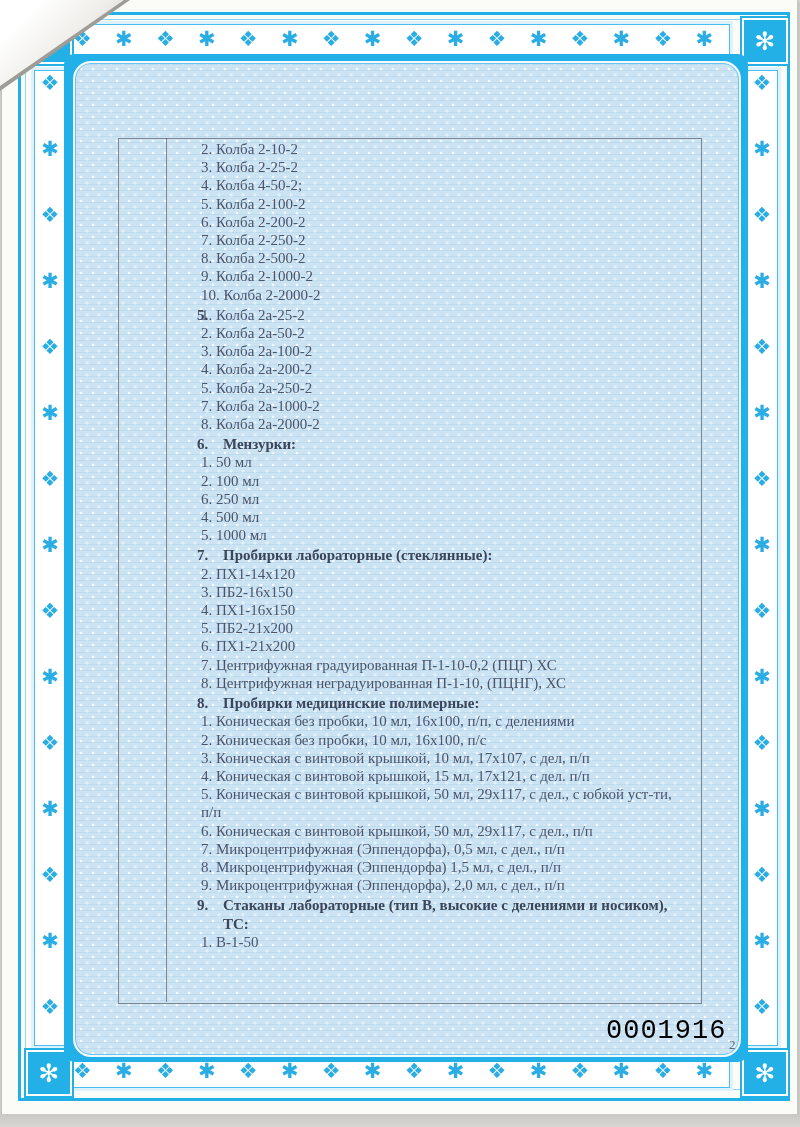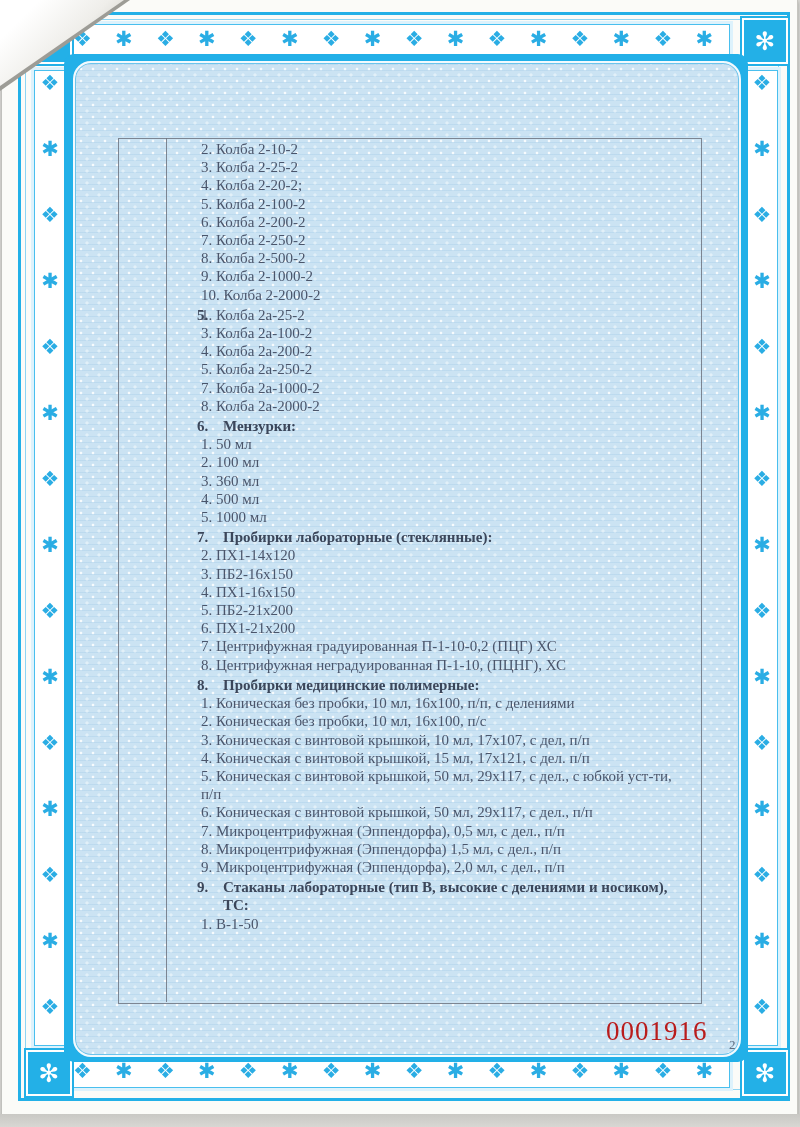--- a/index.html
+++ b/index.html
@@ -82,22 +82,22 @@
     font-size:15px;line-height:18.2px;color:#4a556b;
   }
   .sec{margin-top:0;}
   .sec + .sec{margin-top:2px;}
   .sec-head{position:relative;padding-left:26px;font-weight:bold;color:#3b465a;}
   .sec-num{position:absolute;left:0;top:0;}
   .item{margin-left:4px;}
   
   .serial{
     position:absolute;left:606px;top:1016px;
-    font-family:Liberation Serif, serif;
-    font-size:27px;color:#b91c1c;letter-spacing:1px;
+    font-family:Liberation Mono, monospace;
+    font-size:27px;color:#000000;letter-spacing:1px;
   }
   .pagenum{
     position:absolute;left:729px;top:1037px;
     font-size:13px;color:#5d6d80;
   }
   
   .fold-shadow{
     position:absolute;left:0;top:0;width:134px;height:94px;
     background:#9d9c96;
     clip-path:polygon(0 0,130px 0,0 91px);
@@ -142,49 +142,50 @@
 <div class="field"></div>
 
 <div class="tbl"></div>
 <div class="tbl-div"></div>
 
 <div class="list" id="list">
   <div class="sec">
 
   <div class="item">2. Колба 2-10-2</div>
       <div class="item">3. Колба 2-25-2</div>
-      <div class="item">4. Колба 2-20-2;</div>
+      <div class="item">4. Колба 4-50-2;</div>
       <div class="item">5. Колба 2-100-2</div>
       <div class="item">6. Колба 2-200-2</div>
       <div class="item">7. Колба 2-250-2</div>
       <div class="item">8. Колба 2-500-2</div>
       <div class="item">9. Колба 2-1000-2</div>
       <div class="item">10. Колба 2-2000-2</div>
     </div>
 
   <div class="sec">
     <div class="sec-head">
       <span class="sec-num">5.</span>
     </div>
   <div class="item">1. Колба 2а-25-2</div>
+      <div class="item">2. Колба 2а-50-2</div>
       <div class="item">3. Колба 2а-100-2</div>
       <div class="item">4. Колба 2а-200-2</div>
       <div class="item">5. Колба 2а-250-2</div>
       <div class="item">7. Колба 2а-1000-2</div>
       <div class="item">8. Колба 2а-2000-2</div>
     </div>
 
   <div class="sec">
     <div class="sec-head">
       <span class="sec-num">6.</span>
       <span class="sec-title">Мензурки:</span>
     </div>
   <div class="item">1. 50 мл</div>
       <div class="item">2. 100 мл</div>
-      <div class="item">3. 360 мл</div>
+      <div class="item">6. 250 мл</div>
       <div class="item">4. 500 мл</div>
       <div class="item">5. 1000 мл</div>
     </div>
 
   <div class="sec">
     <div class="sec-head">
       <span class="sec-num">7.</span>
       <span class="sec-title">Пробирки лабораторные (стеклянные):</span>
     </div>
       <div class="item">2. ПХ1-14х120</div>

